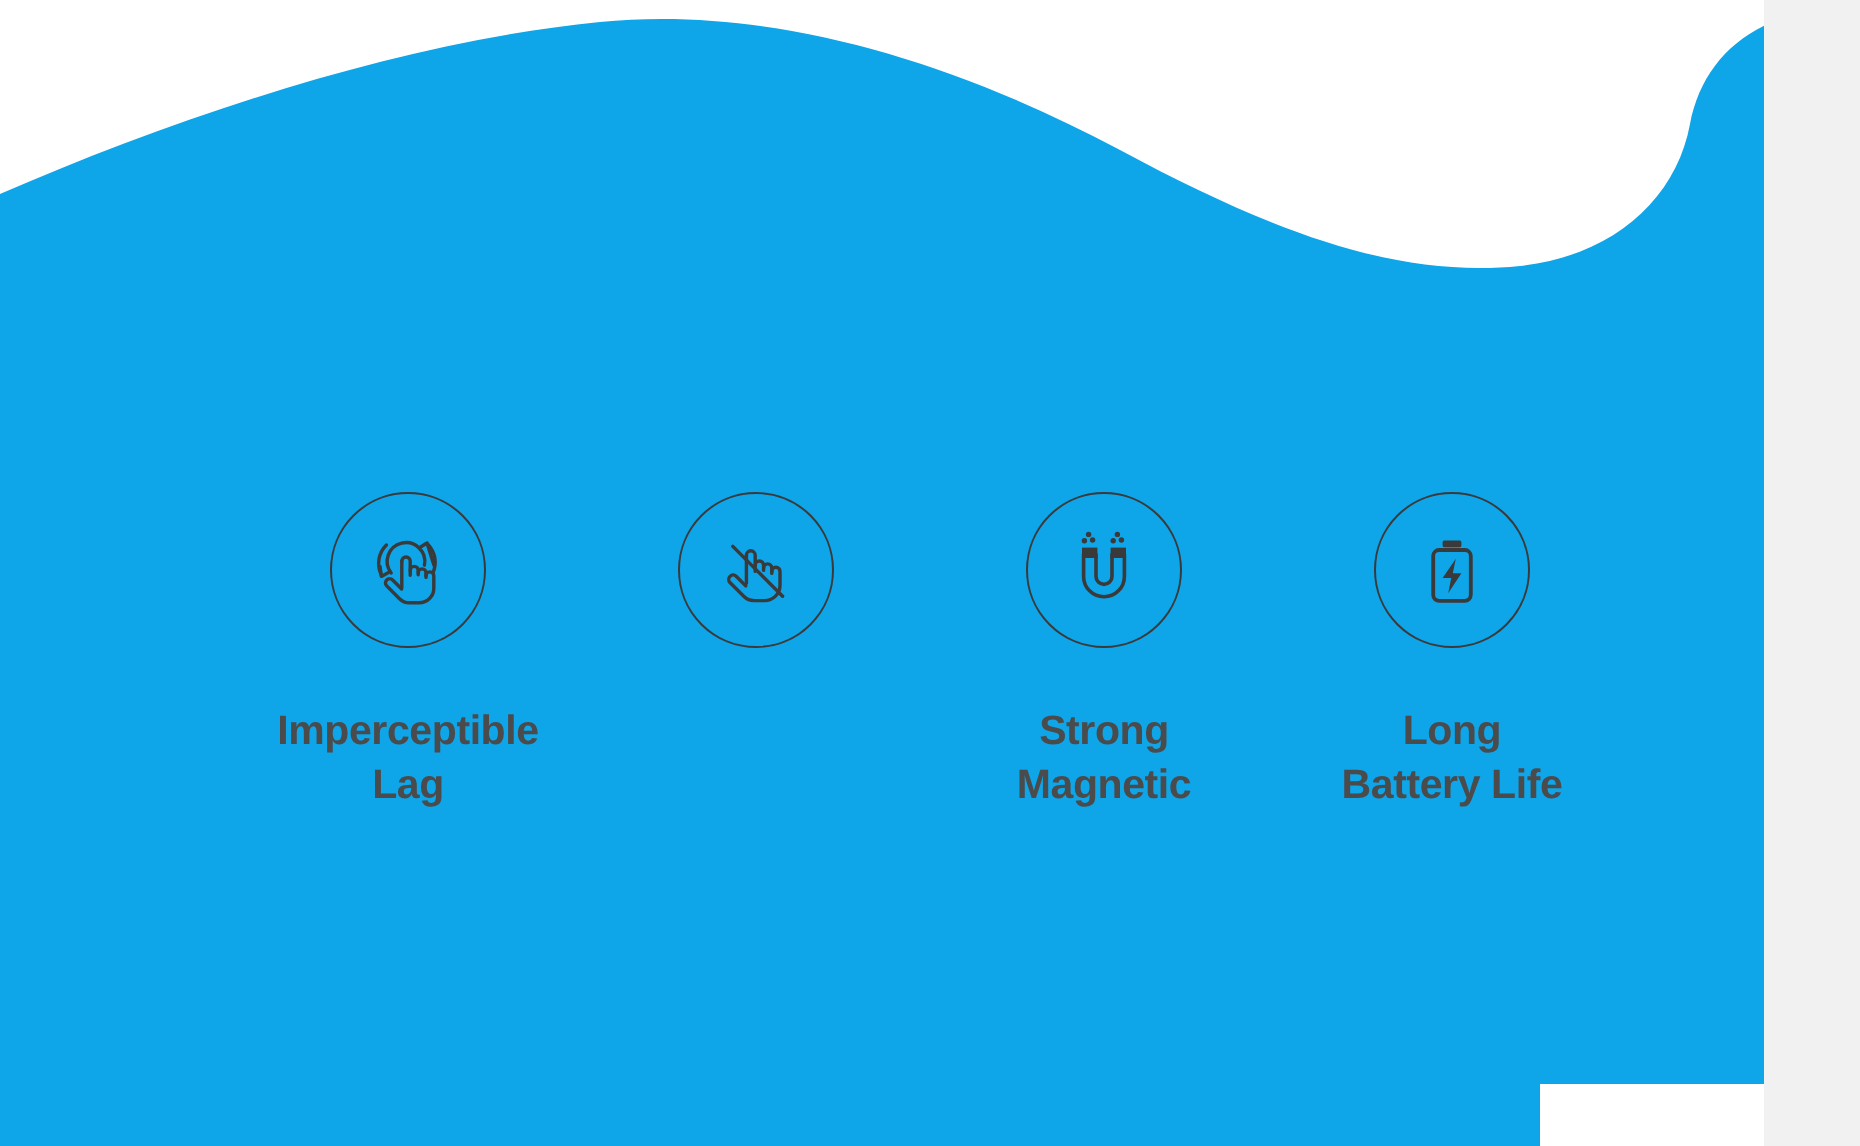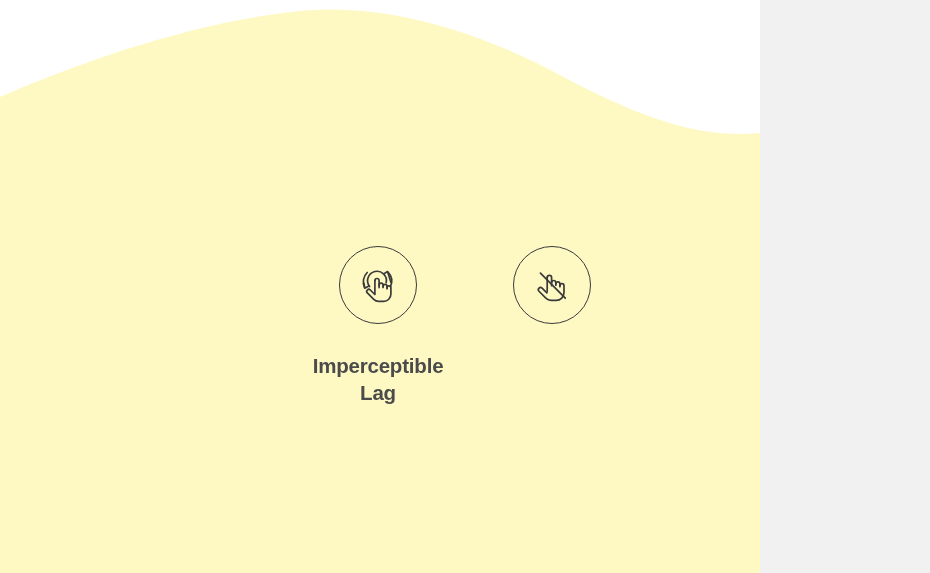--- a/index.html
+++ b/index.html
@@ -10,23 +10,23 @@
   body {
     width: 930px;
     height: 573px;
     overflow: hidden;
     font-family: "Liberation Sans", sans-serif;
     background: #f1f1f1;
   }
 
   .page {
     position: relative;
-    width: 760px;
+    width: 882px;
     height: 573px;
-    background: #fef9c3;
+    background: #0ea5e9;
     overflow: hidden;
   }
 
   
   .wave-wrap {
     position: absolute;
     top: 0;
     left: 0;
     width: 930px;
     height: 150px;
@@ -145,19 +145,58 @@
                    a7.7 7.7 0 0 1 -7.7 7.7 h-5.2
                    a7.4 7.4 0 0 1 -5.23 -2.17
                    l-6.9 -6.9 a2.2 2.2 0 0 1 3.11 -3.11 l4.8 4.8"></path>
           <path d="M20.2 17.6 v14.0"></path>
 
           <path d="M13.4 13.2 L38.3 38.1"></path>
         </svg>
       </div>
     </div>
 
-
+    <div class="feature">
+      <div class="feature-icon">
+        <svg width="50" height="50" viewBox="0 0 50 50" xmlns="http://www.w3.org/2000/svg" aria-hidden="true">
+          <g fill="none" stroke="#3a3a3a" stroke-width="1.8" stroke-linecap="round" stroke-linejoin="round">
+
+            <path d="M14.8 17.2 v11.0 a10.2 10.2 0 0 0 20.4 0 v-11.0"></path>
+
+            <path d="M21.0 17.2 v11.0 a4.0 4.0 0 0 0 8.0 0 v-11.0"></path>
+          </g>
+
+          <rect x="14.0" y="13.8" width="7.7" height="5.2" fill="#3a3a3a"></rect>
+          <rect x="28.3" y="13.8" width="7.7" height="5.2" fill="#3a3a3a"></rect>
+
+          <circle cx="15.2" cy="10.4" r="1.35" fill="#3a3a3a"></circle>
+          <circle cx="19.3" cy="10.0" r="1.35" fill="#3a3a3a"></circle>
+          <circle cx="17.3" cy="7.2" r="1.35" fill="#3a3a3a"></circle>
+
+          <circle cx="29.6" cy="10.4" r="1.35" fill="#3a3a3a"></circle>
+          <circle cx="33.7" cy="10.0" r="1.35" fill="#3a3a3a"></circle>
+          <circle cx="31.7" cy="7.2" r="1.35" fill="#3a3a3a"></circle>
+        </svg>
+      </div>
+      <div class="feature-label">Strong
+Magnetic</div>
+    </div>
+
+    <div class="feature">
+      <div class="feature-icon">
+        <svg width="50" height="50" viewBox="0 0 50 50" xmlns="http://www.w3.org/2000/svg" aria-hidden="true">
+
+          <rect x="20.3" y="10.2" width="9.4" height="3.4" rx="0.8" fill="#3a3a3a"></rect>
+
+          <rect x="15.6" y="15.0" width="18.8" height="25.4" rx="3.0" fill="none" stroke="#3a3a3a" stroke-width="1.9"></rect>
+
+          <path d="M26.9 19.4 L20.3 29.0 L24.6 29.0 L23.1 36.6 L29.7 26.6 L25.4 26.6 Z" fill="#3a3a3a"></path>
+        </svg>
+      </div>
+      <div class="feature-label">Long
+Battery Life</div>
+    </div>
 
   </div>
 
   <div class="bottom-plate"></div>
 
 </div>
 
 </body></html>

